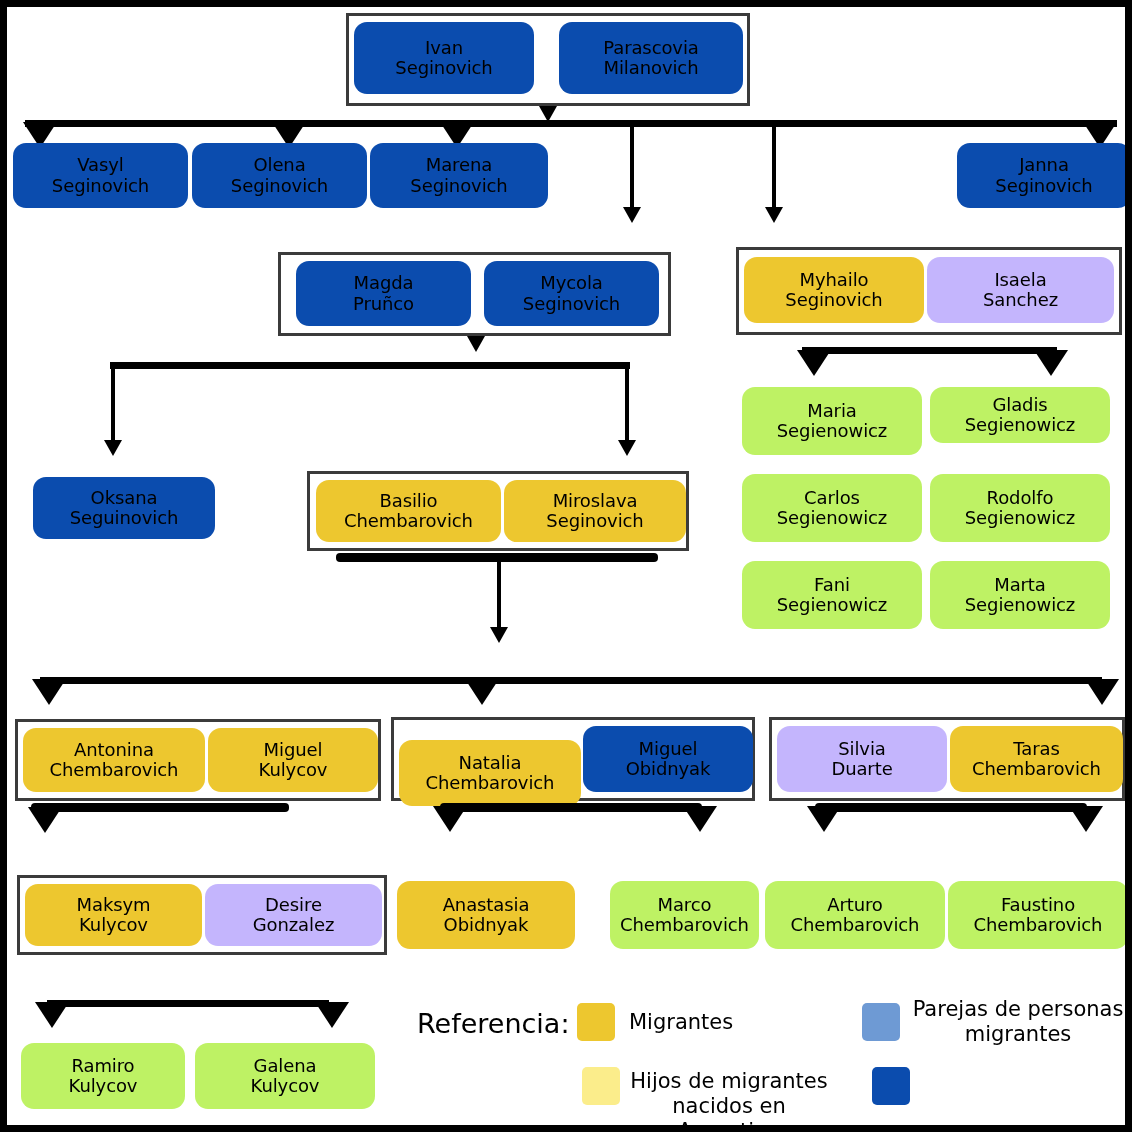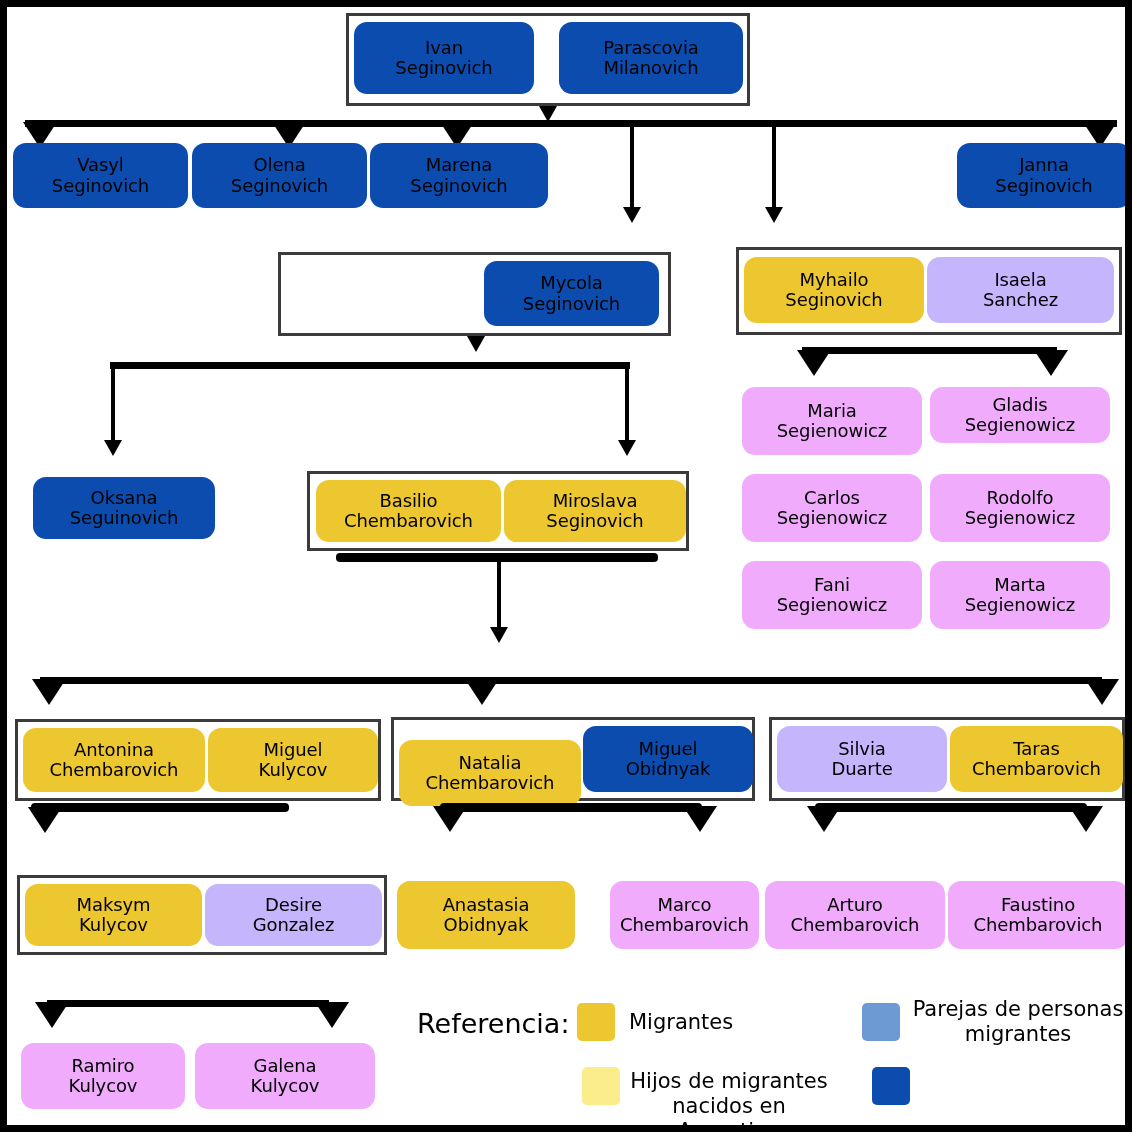--- a/index.html
+++ b/index.html
@@ -23,21 +23,21 @@
     line-height:1.12;
     font-size:18px;
     color:#000000;
     padding:2px 4px;
     white-space:pre-line;
     letter-spacing:-0.1px;
   }
   .c-darkblue{background:#0B4CAE;}
   .c-gold{background:#EDC72F;}
   .c-lightblue{background:#c4b5fd;}
-  .c-paleyellow{background:#f0abfc;}
+  .c-paleyellow{background:#bef264;}
   
   .couple{
     position:absolute;
     box-sizing:border-box;
     background:#ffffff;
     border:3px solid #3b3b3b;
   }
   
   .hbar{position:absolute;background:#000000;height:7px;}
   .vline{position:absolute;background:#000000;width:4px;}
@@ -99,20 +99,22 @@
   <div class="pill c-darkblue" style="left:6px;top:136px;width:175px;height:65px;">Vasyl
 Seginovich</div>
   <div class="pill c-darkblue" style="left:185px;top:136px;width:175px;height:65px;">Olena
 Seginovich</div>
   <div class="pill c-darkblue" style="left:363px;top:136px;width:178px;height:65px;">Marena
 Seginovich</div>
   <div class="pill c-darkblue" style="left:950px;top:136px;width:174px;height:65px;">Janna
 Seginovich</div>
 
   <div class="couple" style="left:271px;top:245px;width:393px;height:84px;">
+    <div class="pill c-darkblue" style="left:15px;top:6px;width:175px;height:65px;">Magda
+Pruñco</div>
     <div class="pill c-darkblue" style="left:203px;top:6px;width:175px;height:65px;">Mycola
 Seginovich</div>
   </div>
 
   <div class="couple" style="left:729px;top:240px;width:386px;height:88px;">
     <div class="pill c-gold" style="left:5px;top:7px;width:180px;height:66px;">Myhailo
 Seginovich</div>
     <div class="pill c-lightblue" style="left:188px;top:7px;width:187px;height:66px;">Isaela
 Sanchez</div>
   </div>

